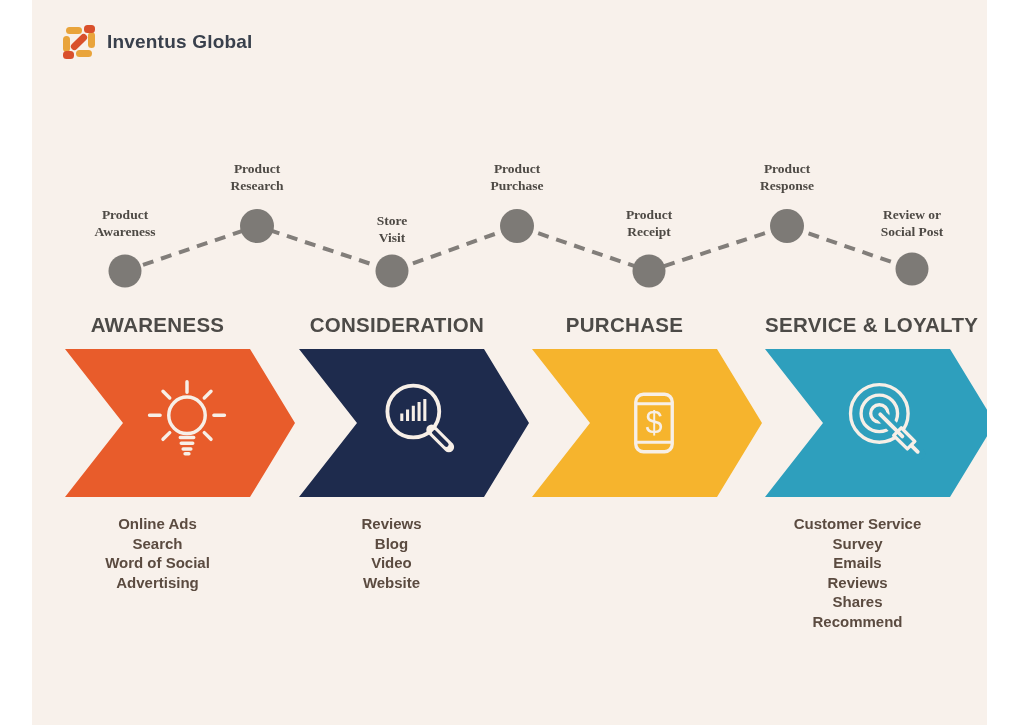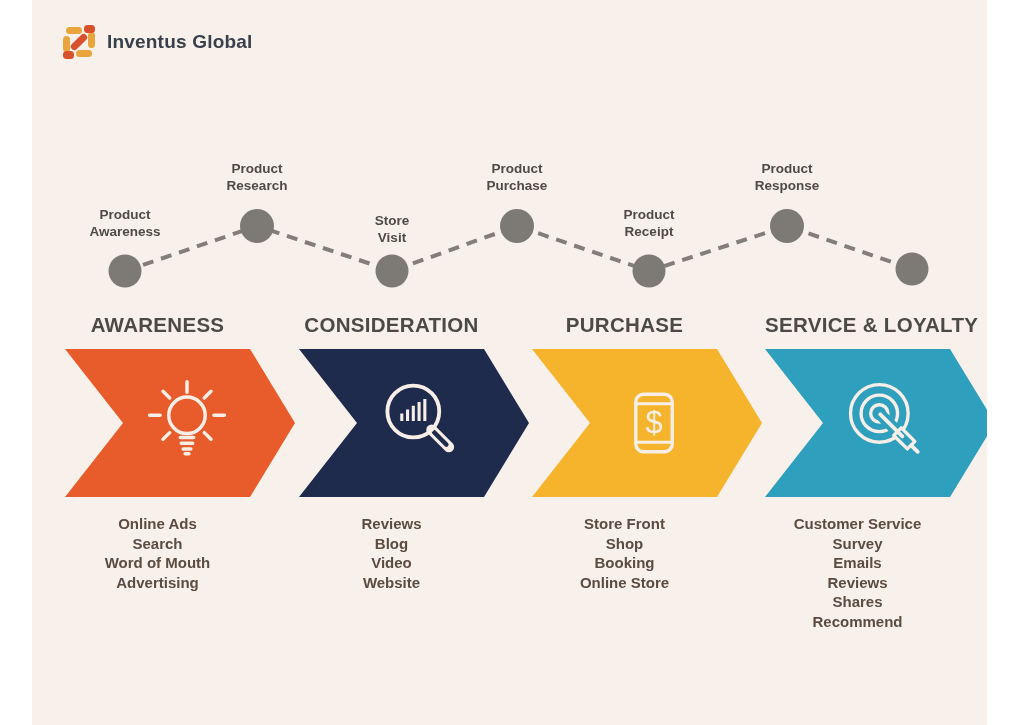--- a/index.html
+++ b/index.html
@@ -14,37 +14,37 @@
 
   
   .logo{position:absolute;left:28px;top:23px;display:flex;align-items:center;gap:9px;}
   .logo-text{font-size:19px;font-weight:700;color:#39404C;letter-spacing:.2px;}
 
   
   .journey-svg{position:absolute;left:0;top:0;}
   .jlabel{
     position:absolute;width:150px;margin-left:-75px;
     text-align:center;white-space:pre-line;
-    font-size:13.5px;line-height:17px;font-weight:700;color:#4E4A45;
+    font-size:13.5px;line-height:17px;font-weight:700;color:#4E4A45;font-family:Liberation Serif, serif;
   }
   .jl-1{left:93px;top:206px;}
   .jl-2{left:225px;top:160px;}
   .jl-3{left:360px;top:212px;}
   .jl-4{left:485px;top:160px;}
   .jl-5{left:617px;top:206px;}
   .jl-6{left:755px;top:160px;}
   .jl-7{left:880px;top:206px;}
 
   
   .stage-title{
     position:absolute;top:313px;width:185px;
     text-align:center;white-space:nowrap;
     font-size:20.5px;font-weight:800;color:#4C4A47;letter-spacing:.3px;
   }
-  .col-1{left:33px;} .col-2{left:267px;} .col-3{left:500px;} .col-4{left:733px;text-align:center;}
+  .col-1{left:33px;} .col-2{left:267px;text-align:right;} .col-3{left:500px;} .col-4{left:733px;text-align:center;}
 
   
   .arrow{position:absolute;top:349px;width:230px;height:148px;}
   .ar-1{left:33px;} .ar-2{left:267px;} .ar-3{left:500px;} .ar-4{left:733px;}
 
   
   .stage-list{
     position:absolute;top:514px;width:185px;
     text-align:center;white-space:pre-line;
     font-size:15px;line-height:19.5px;font-weight:700;color:#5B4B40;
@@ -84,20 +84,22 @@
   <div class="jlabel jl-2">Product
 Research</div>
   <div class="jlabel jl-3">Store
 Visit</div>
   <div class="jlabel jl-4">Product
 Purchase</div>
   <div class="jlabel jl-5">Product
 Receipt</div>
   <div class="jlabel jl-6">Product
 Response</div>
+  <div class="jlabel jl-7">Review or
+Social Post</div>
 
   <div class="stage-title col-1">AWARENESS</div>
   <div class="stage-title col-2">CONSIDERATION</div>
   <div class="stage-title col-3">PURCHASE</div>
   <div class="stage-title col-4">SERVICE &amp; LOYALTY</div>
 
   <svg class="arrow ar-1" viewBox="0 0 230 148">
     <polygon points="0,0 185,0 230,74 185,148 0,148 58,74" fill="#E85C2B"></polygon>
     <g transform="translate(74,26) scale(0.96)" fill="none" stroke="#F7EFE7" stroke-width="3.6" stroke-linecap="round">
       <circle cx="50" cy="42" r="19"></circle>
@@ -135,30 +137,26 @@
       </g>
       <path d="M44,42 L84,82" stroke-width="12" stroke-linecap="round" fill="none" stroke="#2E9FBD"></path>
       <path d="M43,41 L66,64" stroke="#F7EFE7" stroke-width="4" stroke-linecap="round" fill="none"></path>
       <path d="M57,63 L64.8,55 L79,69.2 L71.2,77 Z" fill="none" stroke="#F7EFE7" stroke-width="3.5" stroke-linejoin="round"></path>
       <path d="M75.5,73.5 L82,80" stroke="#F7EFE7" stroke-width="4" stroke-linecap="round" fill="none"></path>
     </g>
   </svg>
 
   <div class="stage-list col-1">Online Ads
 Search
-Word of Mouth
+Word of Social
 Advertising</div>
   <div class="stage-list col-2">Reviews
 Blog
 Video
 Website</div>
-  <div class="stage-list col-3">Store Front
-Shop
-Booking
-Online Store</div>
   <div class="stage-list col-4">Customer Service
 Survey
 Emails
 Reviews
 Shares
 Recommend</div>
 
 </div>
 
 </body></html>

